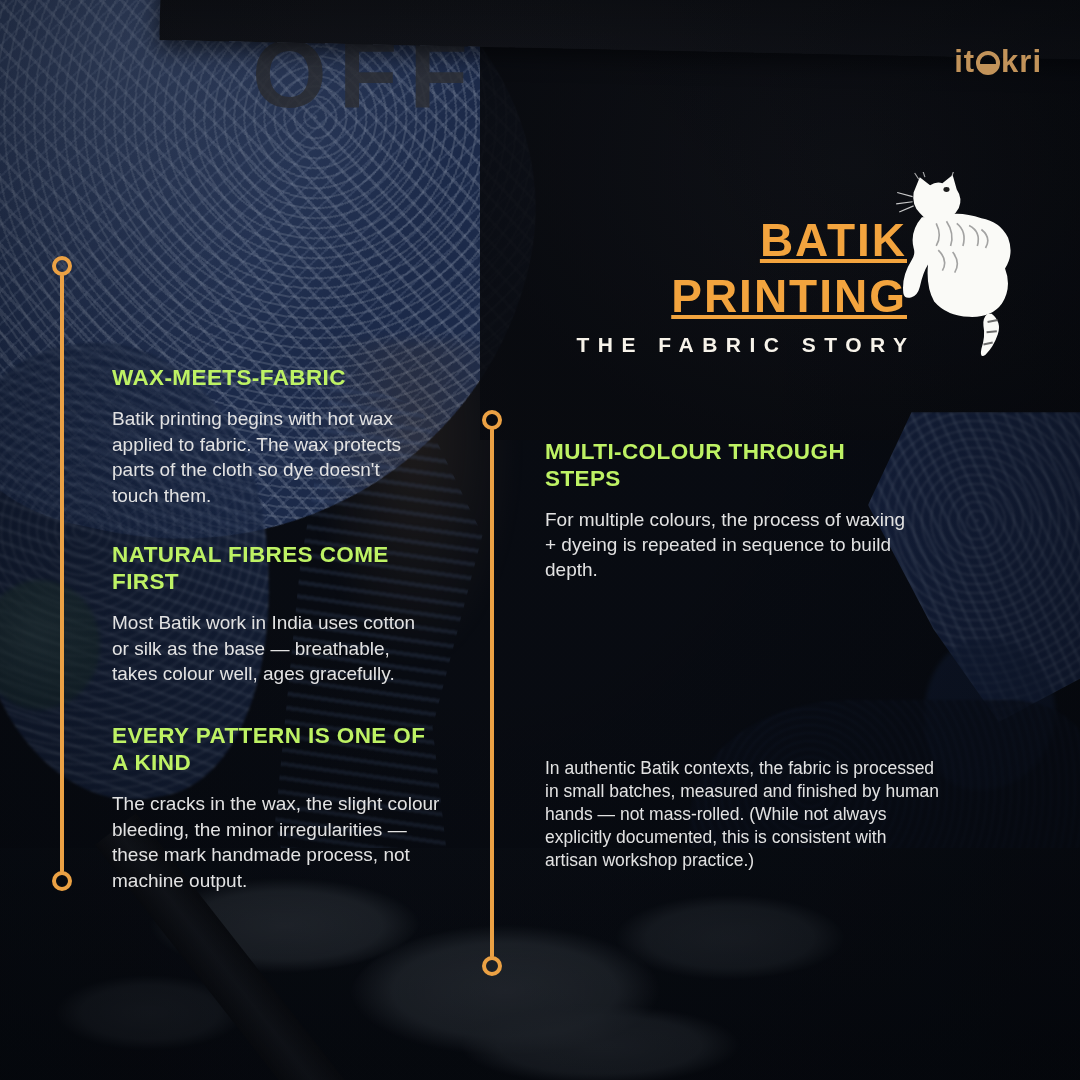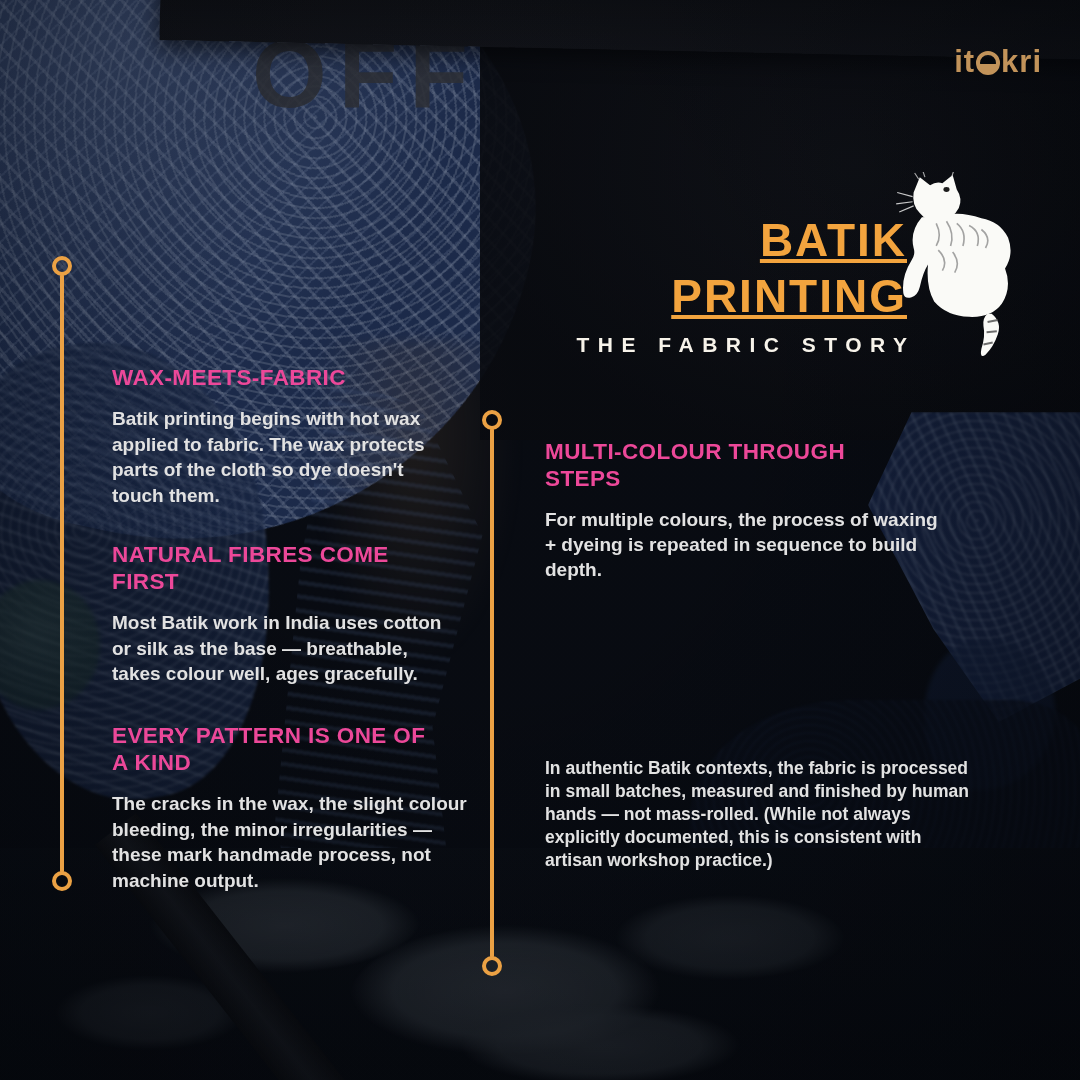--- a/index.html
+++ b/index.html
@@ -144,24 +144,24 @@
   }
   .ring-top{top:0;}
   .ring-bottom{bottom:0;}
   .tl-line{
     position:absolute; left:8.25px; top:18px; bottom:18px; width:3.5px;
     background:#eba144; border-radius:2px;
   }
   .sec{position:absolute; z-index:10;}
   .sec-heading{
     margin:0 0 15px 0; font-size:22.5px; line-height:27px; font-weight:800;
-    letter-spacing:.4px; color:#ec4899; white-space:pre-line;
+    letter-spacing:.4px; color:#bef264; white-space:pre-line;
   }
   .sec-body{
-    margin:0; color:#e2e2e2; white-space:pre-line; font-weight:700;
+    margin:0; color:#e2e2e2; white-space:pre-line; font-weight:400;
   }
   .ls1{left:112px; top:364px; width:430px;}
   .ls2{left:112px; top:541px; width:430px;}
   .ls3{left:112px; top:722px; width:430px;}
   .rs1{left:545px; top:438px; width:470px;}
   .rs2{left:545px; top:612px; width:470px;}
   .rs3{left:545px; top:757px; width:480px;}
   .ls1 .sec-body, .ls2 .sec-body, .ls3 .sec-body{font-size:19px; line-height:25.5px;}
   .rs1 .sec-body{font-size:19px;   line-height:25px;}
   .rs2 .sec-body{font-size:18.5px; line-height:23px;}

